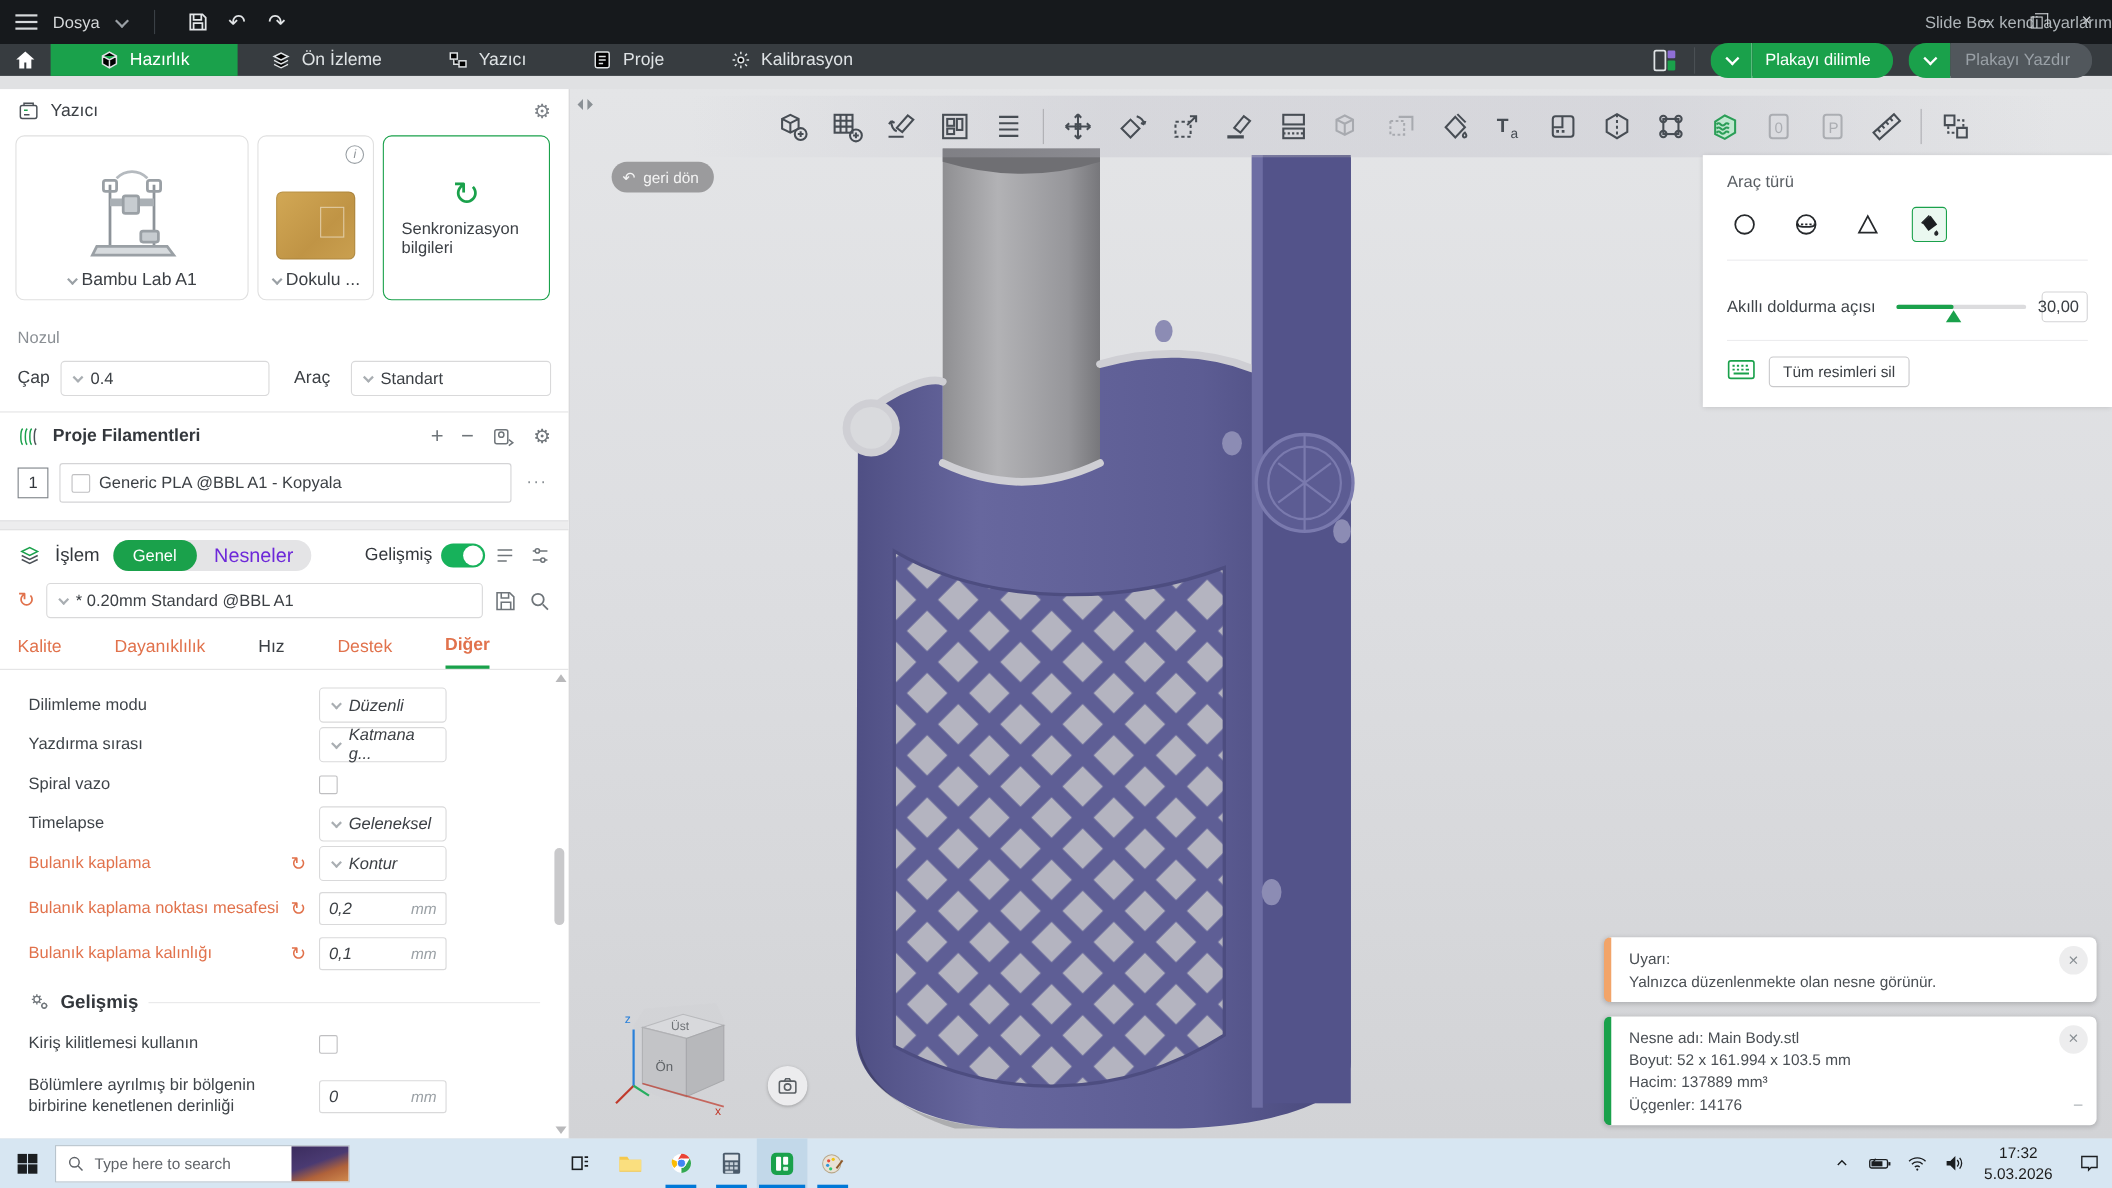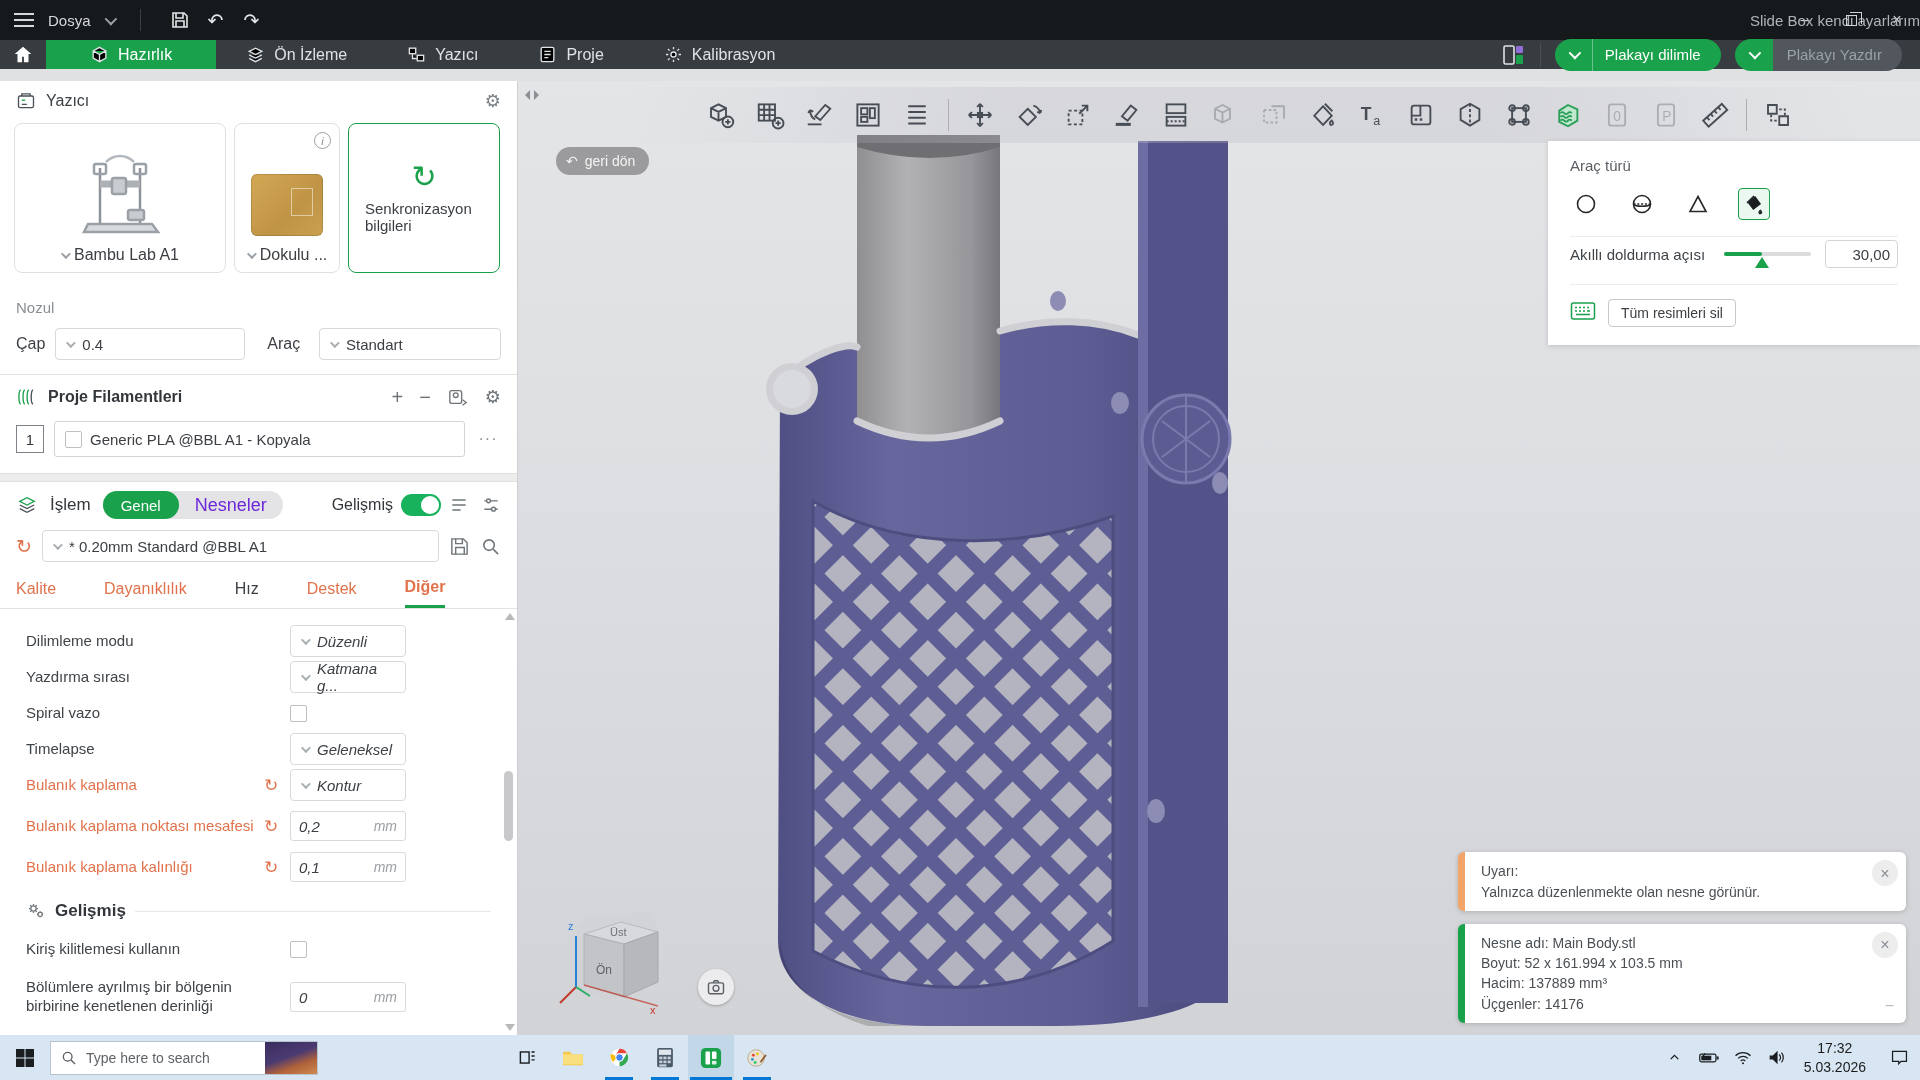--- a/index.html
+++ b/index.html
@@ -116,27 +116,27 @@
   .ticon.active-green { color:#2b9e57; }
   .vt-sep { width:1px; height:32px; background:#adadb2; }
   .back-btn { position:absolute; left:38px; top:66px; height:28px; background:#9b9b9d; border-radius:14px; color:#f4f4f4; font-size:14px; display:flex; align-items:center; gap:7px; padding:0 14px 0 10px; }
 
   
   .toolpanel { position:absolute; right:0; top:60px; width:372px; background:#fff; box-shadow:0 1px 5px rgba(0,0,0,.15); padding:16px 22px 18px; }
   .tp-title { font-size:15px; color:#5a5f64; margin-bottom:14px; }
   .tp-tools { display:flex; align-items:center; gap:24px; padding-bottom:16px; border-bottom:1px solid #ececee; }
   .tp-tool { width:32px; height:32px; display:flex; align-items:center; justify-content:center; color:#26292c; }
   .tp-tool.selected { background:#eaf8f0; border:1px solid #1aa14b; border-radius:4px; }
-  .tp-row { display:flex; align-items:center; margin-top:3px; padding-bottom:4px; }
+  .tp-row { display:flex; align-items:center; margin-top:28px; padding-bottom:4px; }
   .tp-row.rule { border-bottom:1px solid #ececee; padding-bottom:16px; }
   .tp-lbl { font-size:15px; color:#3f4449; width:150px; }
   .slider { position:relative; flex:1; height:4px; background:#dcdcde; border-radius:2px; margin:0 14px 0 4px; }
   .slider .fill { position:absolute; left:0; top:0; bottom:0; background:#1aa14b; border-radius:2px; }
   .slider .mark { position:absolute; top:5px; width:0; height:0; border-left:7px solid transparent; border-right:7px solid transparent; border-bottom:11px solid #1aa14b; transform:translateX(-7px); }
-  .tp-val { width:73px; height:28px; border:1px solid #d4d4d6; border-radius:4px; font-size:15px; color:#3c4045; display:flex; align-items:center; justify-content:flex-end; padding:0 7px; }
+  .tp-val { width:42px; height:28px; border:1px solid #d4d4d6; border-radius:4px; font-size:15px; color:#3c4045; display:flex; align-items:center; justify-content:flex-end; padding:0 7px; }
   .tp-bottom { display:flex; align-items:center; gap:12px; margin-top:14px; }
   .kbd-ico { color:#1aa14b; }
   .del-btn { border:1px solid #c9c9cb; border-radius:4px; background:#fff; font-size:14px; color:#3c4045; padding:5px 12px; }
 
   
   .notes { position:absolute; right:14px; bottom:12px; width:448px; display:flex; flex-direction:column; gap:13px; }
   .note { background:#fff; border-radius:6px; box-shadow:0 1px 5px rgba(0,0,0,.18); padding:9px 40px 9px 16px; position:relative; font-size:14px; color:#4a4f54; line-height:1.45; }
   .note.warn { border-left:7px solid #f2a469; }
   .note.ok { border-left:7px solid #1aa14b; }
   .note-close { position:absolute; right:8px; top:8px; width:26px; height:26px; border-radius:50%; background:#ededee; color:#8a9095; display:flex; align-items:center; justify-content:center; font-size:16px; }

